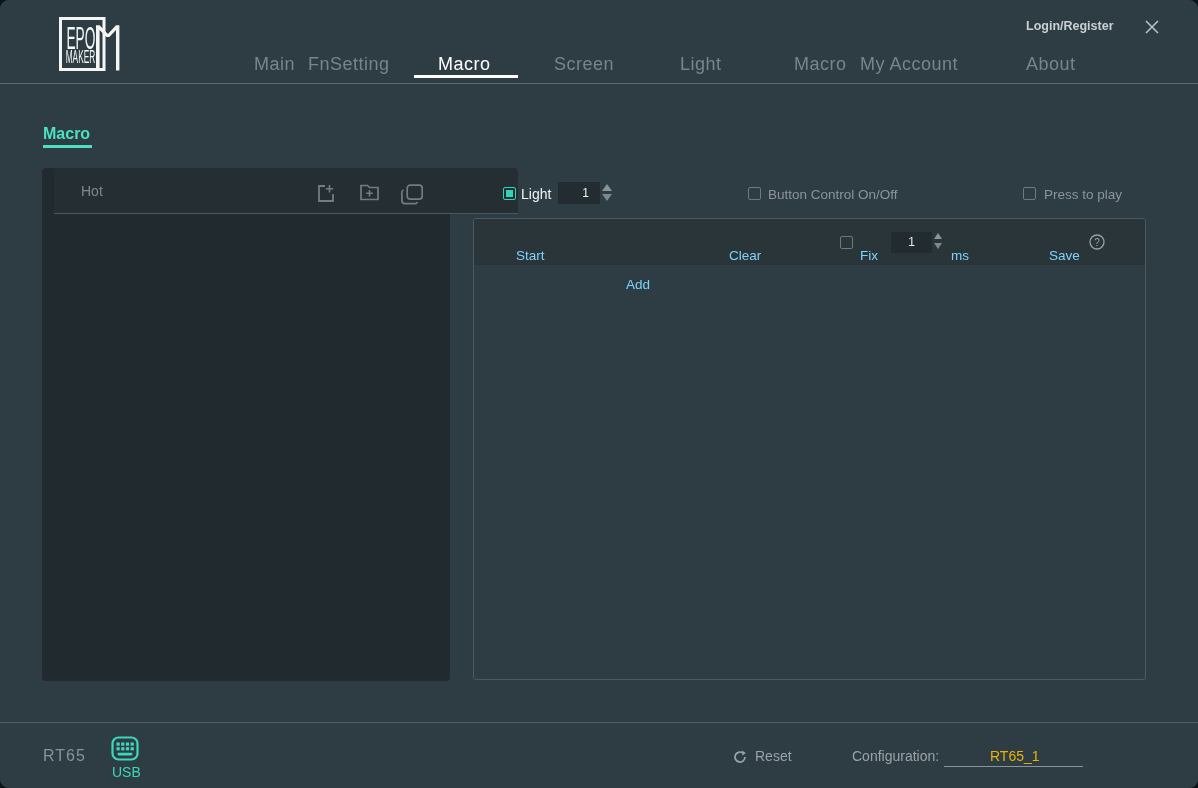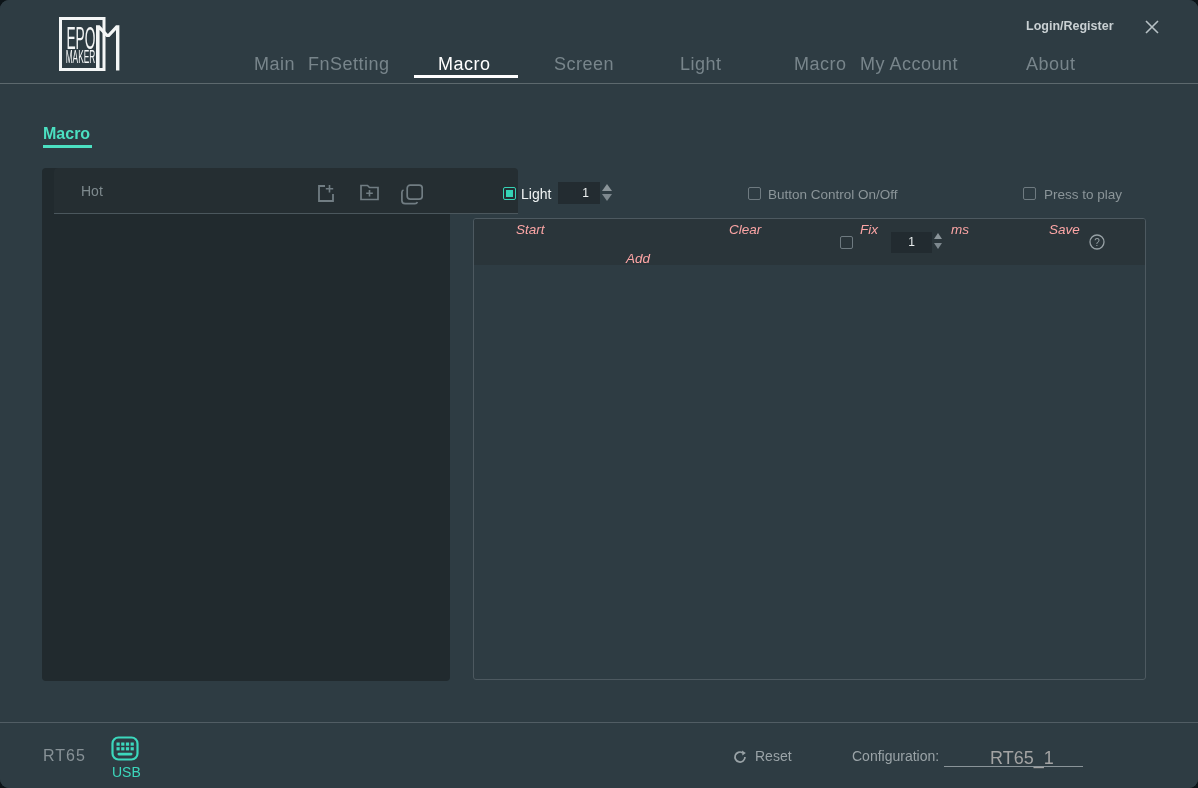--- a/index.html
+++ b/index.html
@@ -31,41 +31,41 @@
   #loop-input { position:absolute; left:558px; top:182px; width:42px; height:22px;
     background:#232c31; color:#eef2f2; font-size:12px; text-align:center; line-height:22px; text-indent:13px; }
   #bco { position:absolute; left:768px; top:187px; font-size:13.5px; color:#8b9599; }
   #ptp { position:absolute; left:1044px; top:187px; font-size:13.5px; color:#8b9599; }
 
   
   #rpanel { position:absolute; left:473px; top:218px; width:673px; height:462px;
     border:1px solid #4d5960; border-radius:3px; }
   #rpanel-head { position:absolute; left:0; top:0; width:671px; height:46px;
     background:#2a353a; border-radius:2px 2px 0 0; }
-  .rh { position:absolute; top:3px; font-size:13.5px; color:#fca5a5;font-style:italic; }
+  .rh { position:absolute; top:29px; font-size:13.5px; color:#7dd3fc; }
   #fix-input { position:absolute; left:417px; top:13px; width:41px; height:21px;
     background:#222b30; color:#e8ecec; font-size:12px; text-align:center; line-height:21px; }
 
   .checkbox { position:absolute; width:13px; height:13px; border:1.5px solid #6e7a80; border-radius:2px; background:transparent; }
   .checkbox.checked { border-color:#35d3b5; }
   .checkbox.checked::after { content:""; position:absolute; left:1.5px; top:1.5px; width:7px; height:7px; background:#35d3b5; }
 
   .spin { position:absolute; width:0; height:0; }
   .spin.up { border-left:5px solid transparent; border-right:5px solid transparent; border-bottom:7px solid #8a9499; }
   .spin.down { border-left:5px solid transparent; border-right:5px solid transparent; border-top:7px solid #7d888e; }
 
   
   #botbar { position:absolute; left:0; top:722px; width:1198px; height:66px;
     background:#2e3c43; border-top:1px solid #515d64; }
   #rt65 { position:absolute; left:43px; top:24px; font-size:16px; color:#889297; letter-spacing:1px; }
   #usb { position:absolute; left:112px; top:41px; width:27px; text-align:center; font-size:14px; color:#3cd8bd; }
   #reset { position:absolute; left:755px; top:25px; font-size:14px; color:#9aa3a7; }
   #conf { position:absolute; left:852px; top:25px; font-size:14px; color:#9aa3a7; }
   #conf-line { position:absolute; left:944px; top:43px; width:139px; height:1px; background:#8a9499; }
-  #rt651 { position:absolute; left:990px; top:25px; font-size:18px; color:#a3a3a3; }
+  #rt651 { position:absolute; left:990px; top:25px; font-size:14px; color:#eab308; }
 </style>
 </head>
 <body>
 <div id="win">
 
   <div id="topbar">
     <div class="nav" style="left:212px;margin-left:42px;">Main</div>
     <div class="nav" style="left:308px;">FnSetting</div>
     <div class="nav active" style="left:438px;">Macro</div>
     <div class="nav" style="left:554px;">Screen</div>

